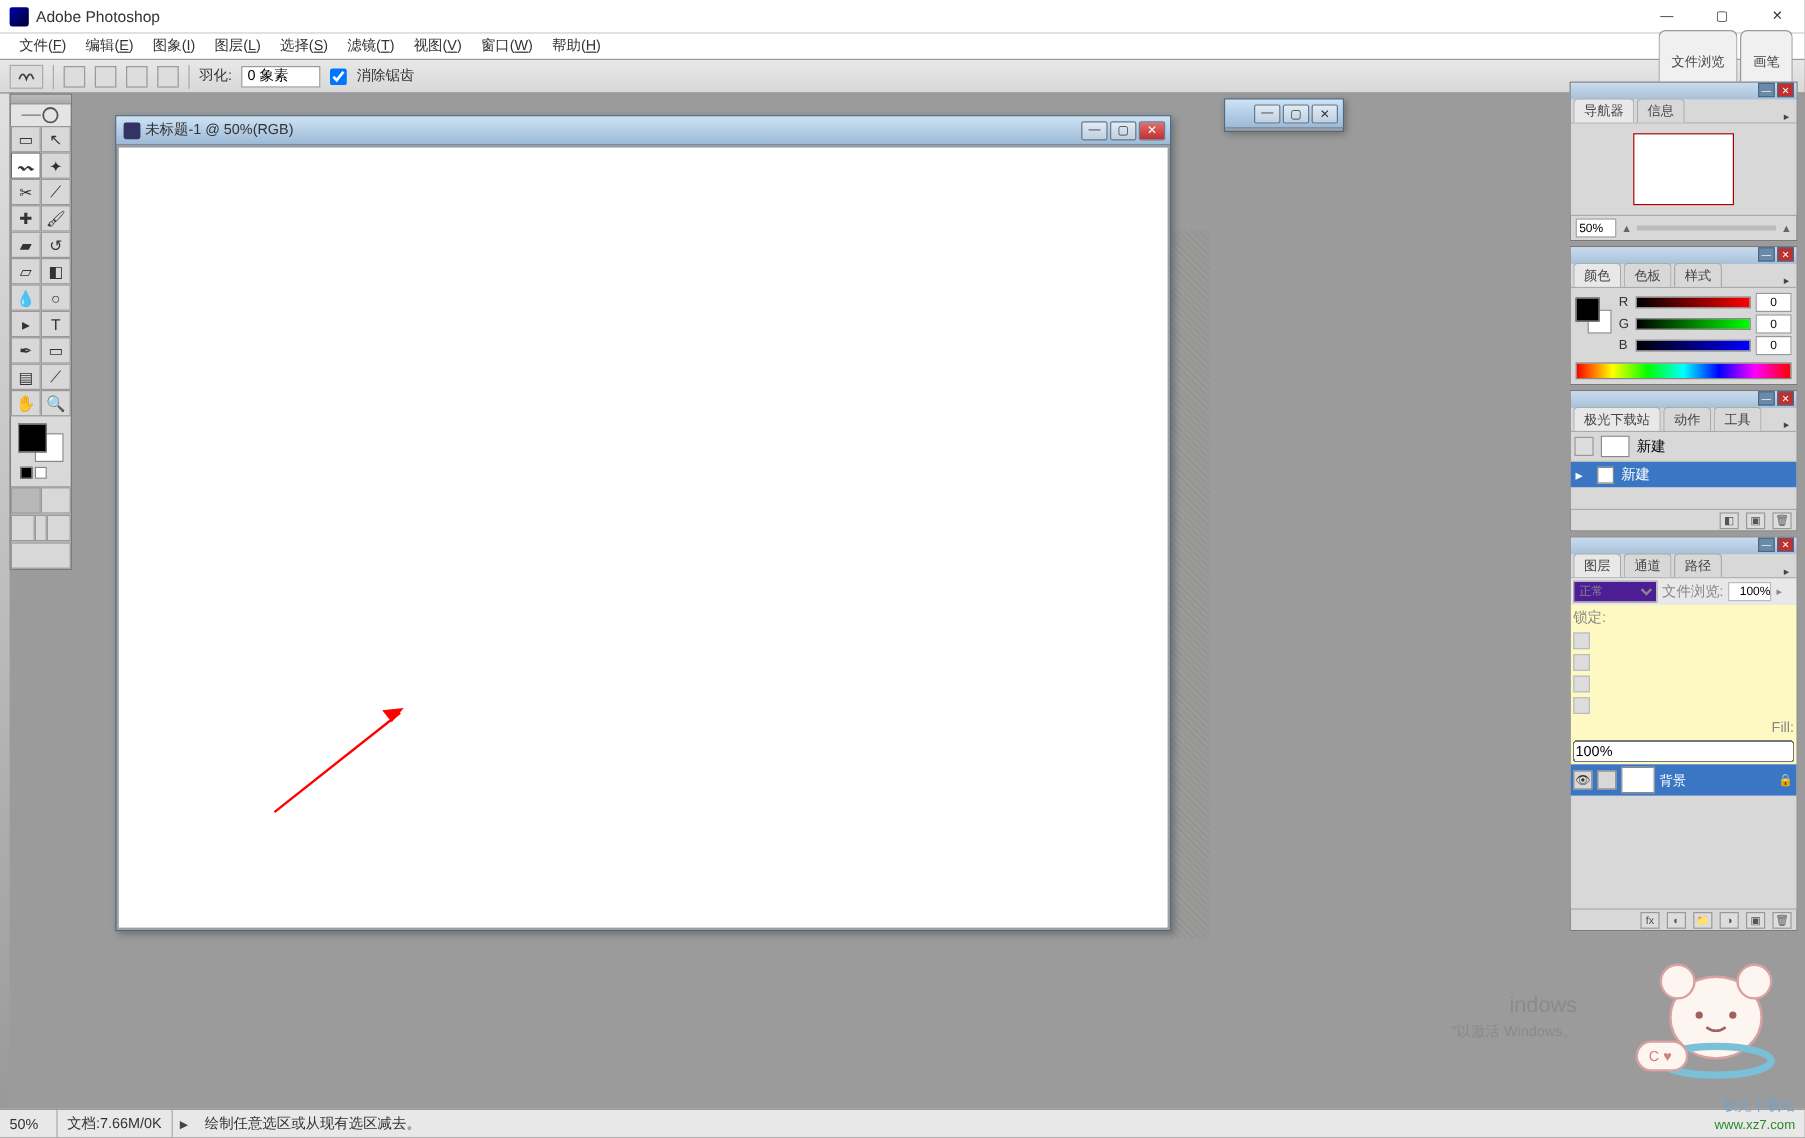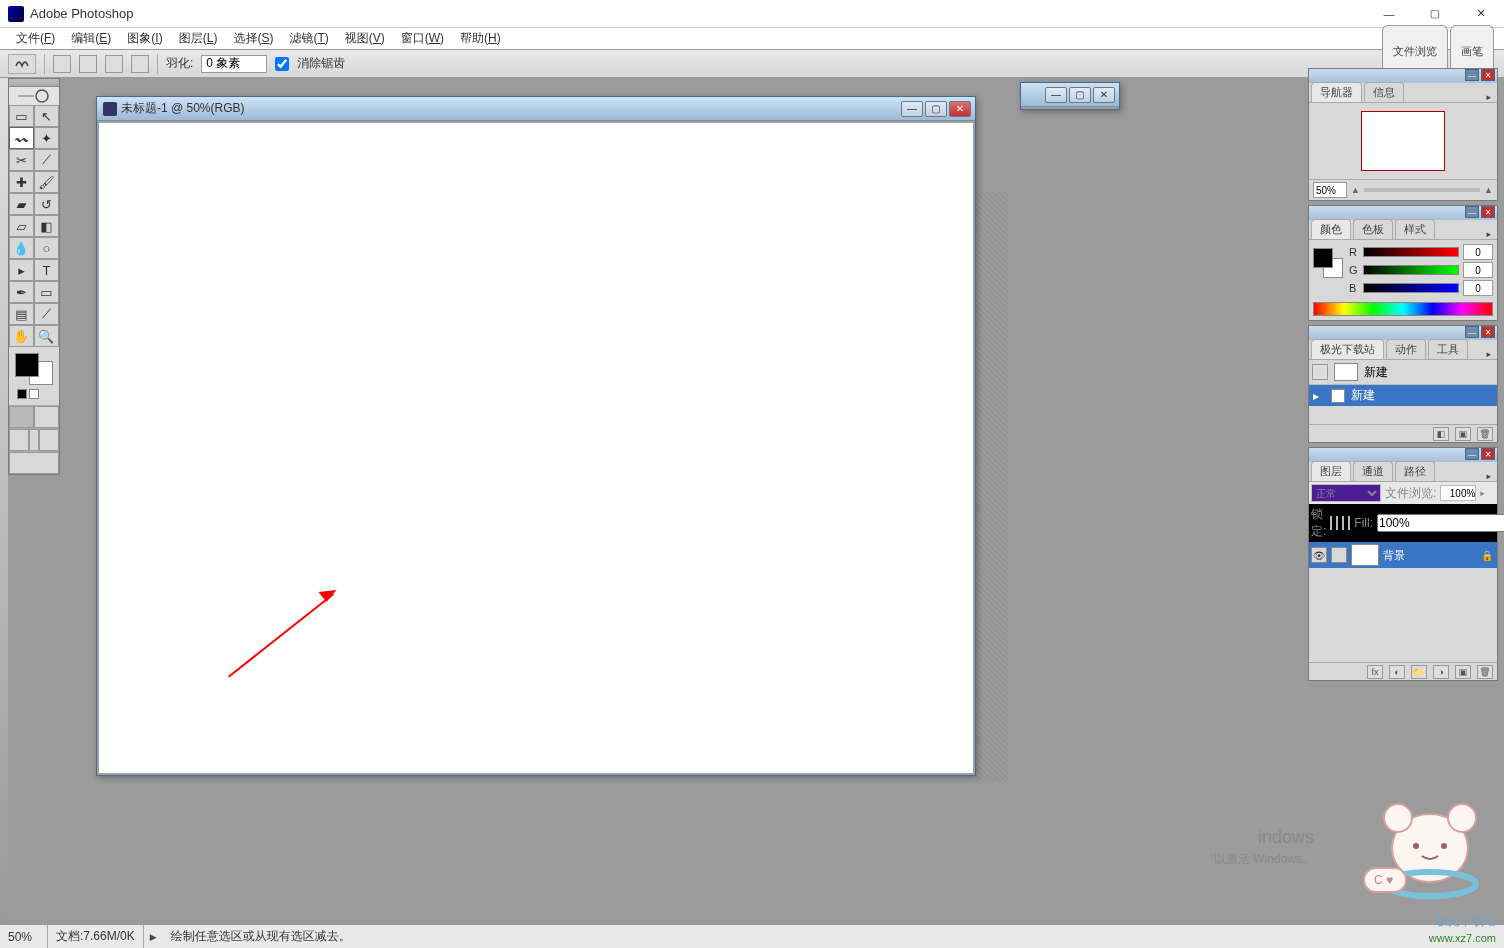--- a/index.html
+++ b/index.html
@@ -103,21 +103,21 @@
 .hist-list { }
 .hist-item { display: flex; align-items: center; background: #3a76c4; color: #fff; padding: 2px 4px; gap: 6px; }
 .hist-item .hicon { width: 14px; height: 14px; background: #fff; border: 1px solid #888; }
 .panel-footer { display: flex; justify-content: flex-end; gap: 6px; padding: 2px 4px; border-top: 1px solid #aaa; height: 18px; }
 .panel-footer .fi { width: 16px; height: 14px; border: 1px solid #999; background: #ddd; font-size: 9px; display: flex; align-items: center; justify-content: center; color: #555; }
 
 
 .layer-opts { display: flex; align-items: center; gap: 4px; padding: 2px; font-size: 10px; color: #888; background: #e8e8e8; }
 .layer-opts select { width: 70px; height: 18px; font-size: 10px; border: 1px solid #bbb; background: #4c1d95; color: #888; }
 .layer-opts input { width: 36px; height: 16px; font-size: 10px; border: 1px solid #bbb; text-align: right; }
-.layer-lock { display: flex; align-items: center; gap: 4px; padding: 2px; font-size: 10px; color: #888; background: #000000; }
+.layer-lock { display: flex; gap: 4px; padding: 2px; font-size: 10px; color: #888; background: #fef9c3; flex-direction: column; }
 .layer-lock .li { width: 14px; height: 14px; border: 1px solid #bbb; background: #ddd; }
 .layer-list { background: #d8d8d8; min-height: 120px; }
 .layer-row { display: flex; align-items: center; background: #3a76c4; color: #fff; padding: 2px; gap: 4px; }
 .layer-row .eye { width: 16px; height: 16px; background: #d8d8d8; border: 1px solid #888; display: flex; align-items: center; justify-content: center; font-size: 10px; color: #333; }
 .layer-row .link { width: 16px; height: 16px; background: #d8d8d8; border: 1px solid #888; }
 .layer-row .lthumb { width: 28px; height: 22px; background: #fff; border: 1px solid #888; }
 .layer-row .lname { flex: 1; font-size: 11px; }
 .layer-row .lock { width: 14px; height: 14px; color: #fff; display: flex; align-items: center; justify-content: center; font-size: 10px; }
 
 

